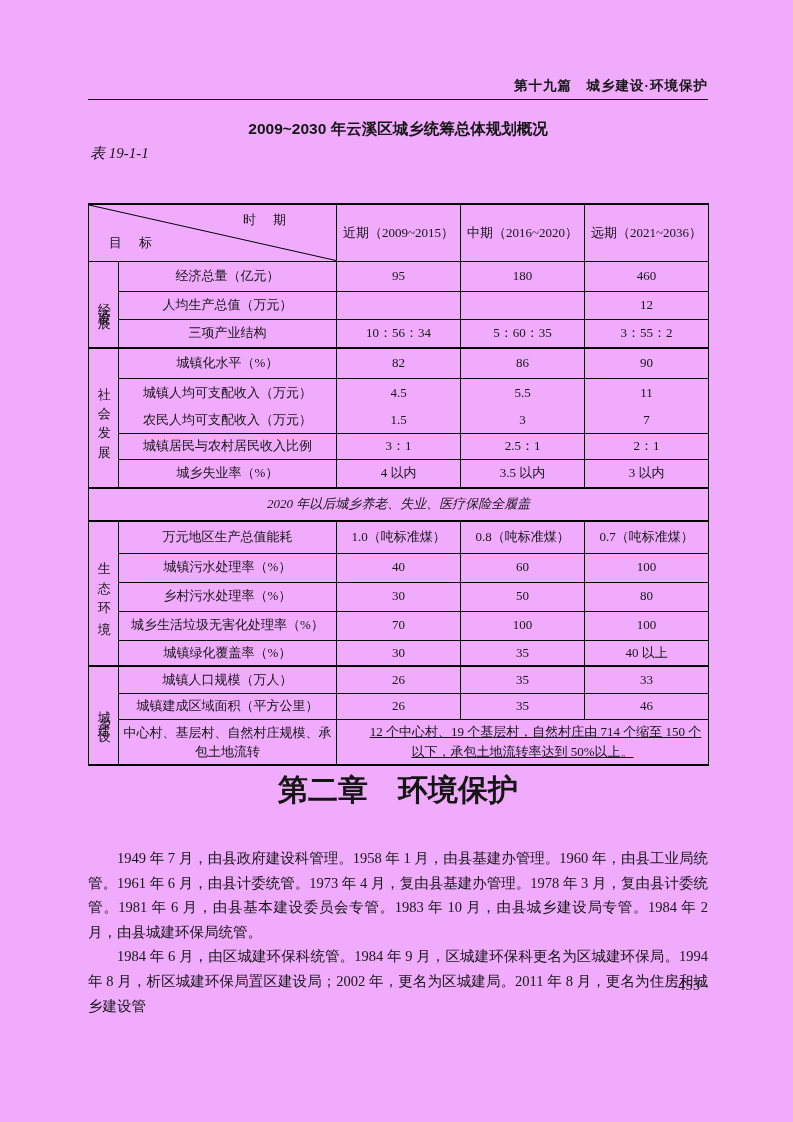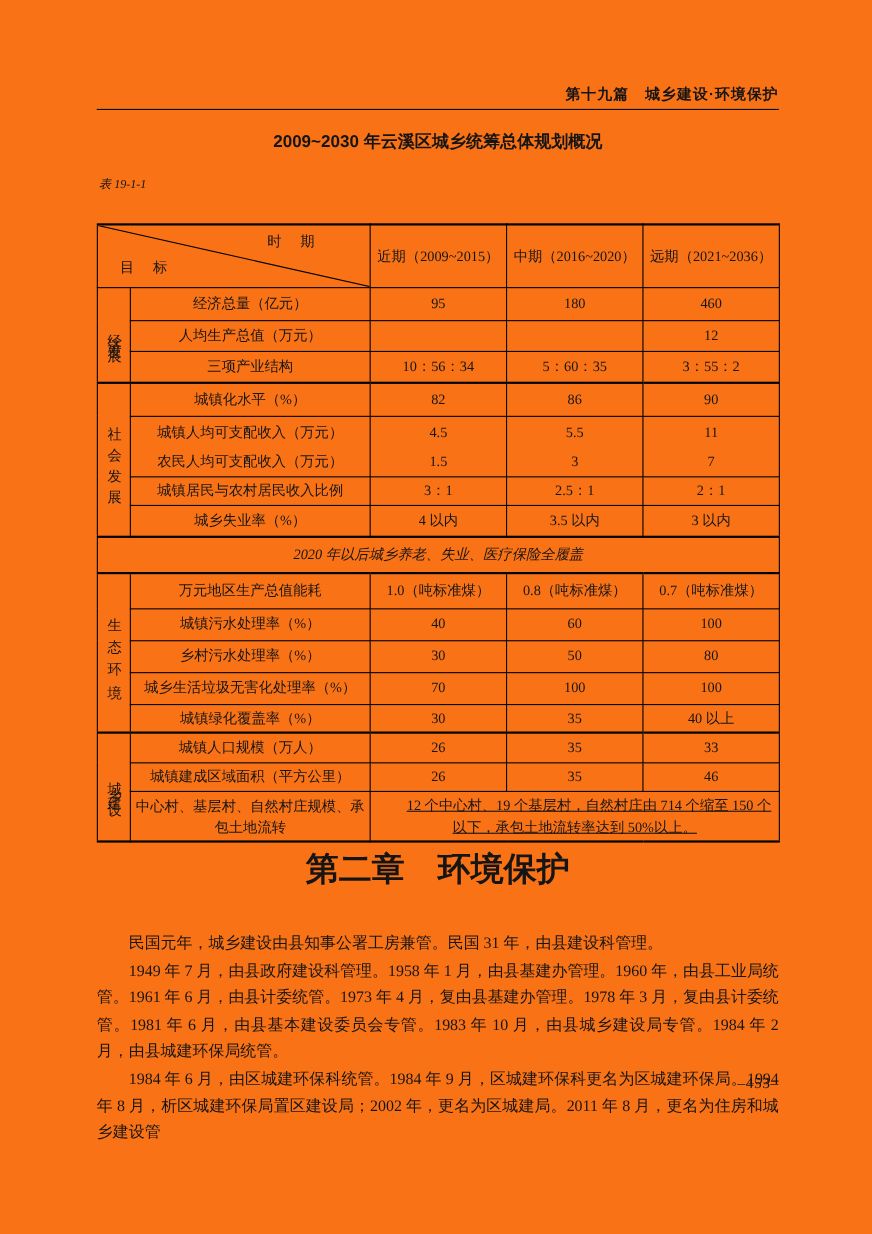--- a/index.html
+++ b/index.html
@@ -1,36 +1,36 @@
 <!DOCTYPE html>
 <html><head>
 <meta charset="utf-8">
 <style>
   html,body{margin:0;padding:0;background:#e8e8e8;}
   .page{
     position:relative;
     width:793px;height:1122px;
-    background:#f97316;
+    background:#f0abfc;
     font-family:"Liberation Serif","DejaVu Serif",serif;
     color:#151515;
     overflow:hidden;
   }
   
   .running-header{
     position:absolute;top:77px;left:88px;width:620px;
     text-align:right;font-family:"Liberation Sans","DejaVu Sans",sans-serif;
     font-weight:bold;font-size:13.5px;letter-spacing:1px;
   }
   .header-rule{position:absolute;top:99px;left:88px;width:620px;border-top:1.5px solid #000;}
   
   .tbl-caption{
     position:absolute;top:119px;left:88px;width:620px;text-align:center;
     font-family:"Liberation Sans","DejaVu Sans",sans-serif;font-weight:bold;font-size:15.5px;
   }
-  .tbl-label{position:absolute;top:160px;left:90px;font-style:italic;font-size:11px;}
+  .tbl-label{position:absolute;top:144px;left:90px;font-style:italic;font-size:15px;}
   
   .tbl-wrap{position:absolute;top:171px;left:88px;width:620px;}
   table.tbl{
     border-collapse:collapse;table-layout:fixed;width:620px;
     font-size:13px;line-height:1.25;
     border-top:2.5px solid #000;border-bottom:2.5px solid #000;margin-top:32px;
   }
   table.tbl td{border:1px solid #000;text-align:center;vertical-align:middle;padding:0 2px;}
   tr.grp > td{border-top-width:2px;}
   td.cat{width:30px;padding:0;}
@@ -212,20 +212,19 @@
           <div class="village-text">12 个中心村、19 个基层村，自然村庄由 714 个缩至 150 个以下，承包土地流转率达到 50%以上。</div>
         </td>
       </tr>
     </tbody>
       </table>
   </div>
 
   <div class="chapter-title">第二章　环境保护</div>
 
   <div class="body-text">
-    <p>民国元年，城乡建设由县知事公署工房兼管。民国 31 年，由县建设科管理。</p>
     <p>1949 年 7 月，由县政府建设科管理。1958 年 1 月，由县基建办管理。1960 年，由县工业局统管。1961 年 6 月，由县计委统管。1973 年 4 月，复由县基建办管理。1978 年 3 月，复由县计委统管。1981 年 6 月，由县基本建设委员会专管。1983 年 10 月，由县城乡建设局专管。1984 年 2 月，由县城建环保局统管。</p>
     <p>1984 年 6 月，由区城建环保科统管。1984 年 9 月，区城建环保科更名为区城建环保局。1994 年 8 月，析区城建环保局置区建设局；2002 年，更名为区城建局。2011 年 8 月，更名为住房和城乡建设管</p>
   </div>
 
   <div class="page-number">–453–</div>
 
 </div>
 
 </body></html>

